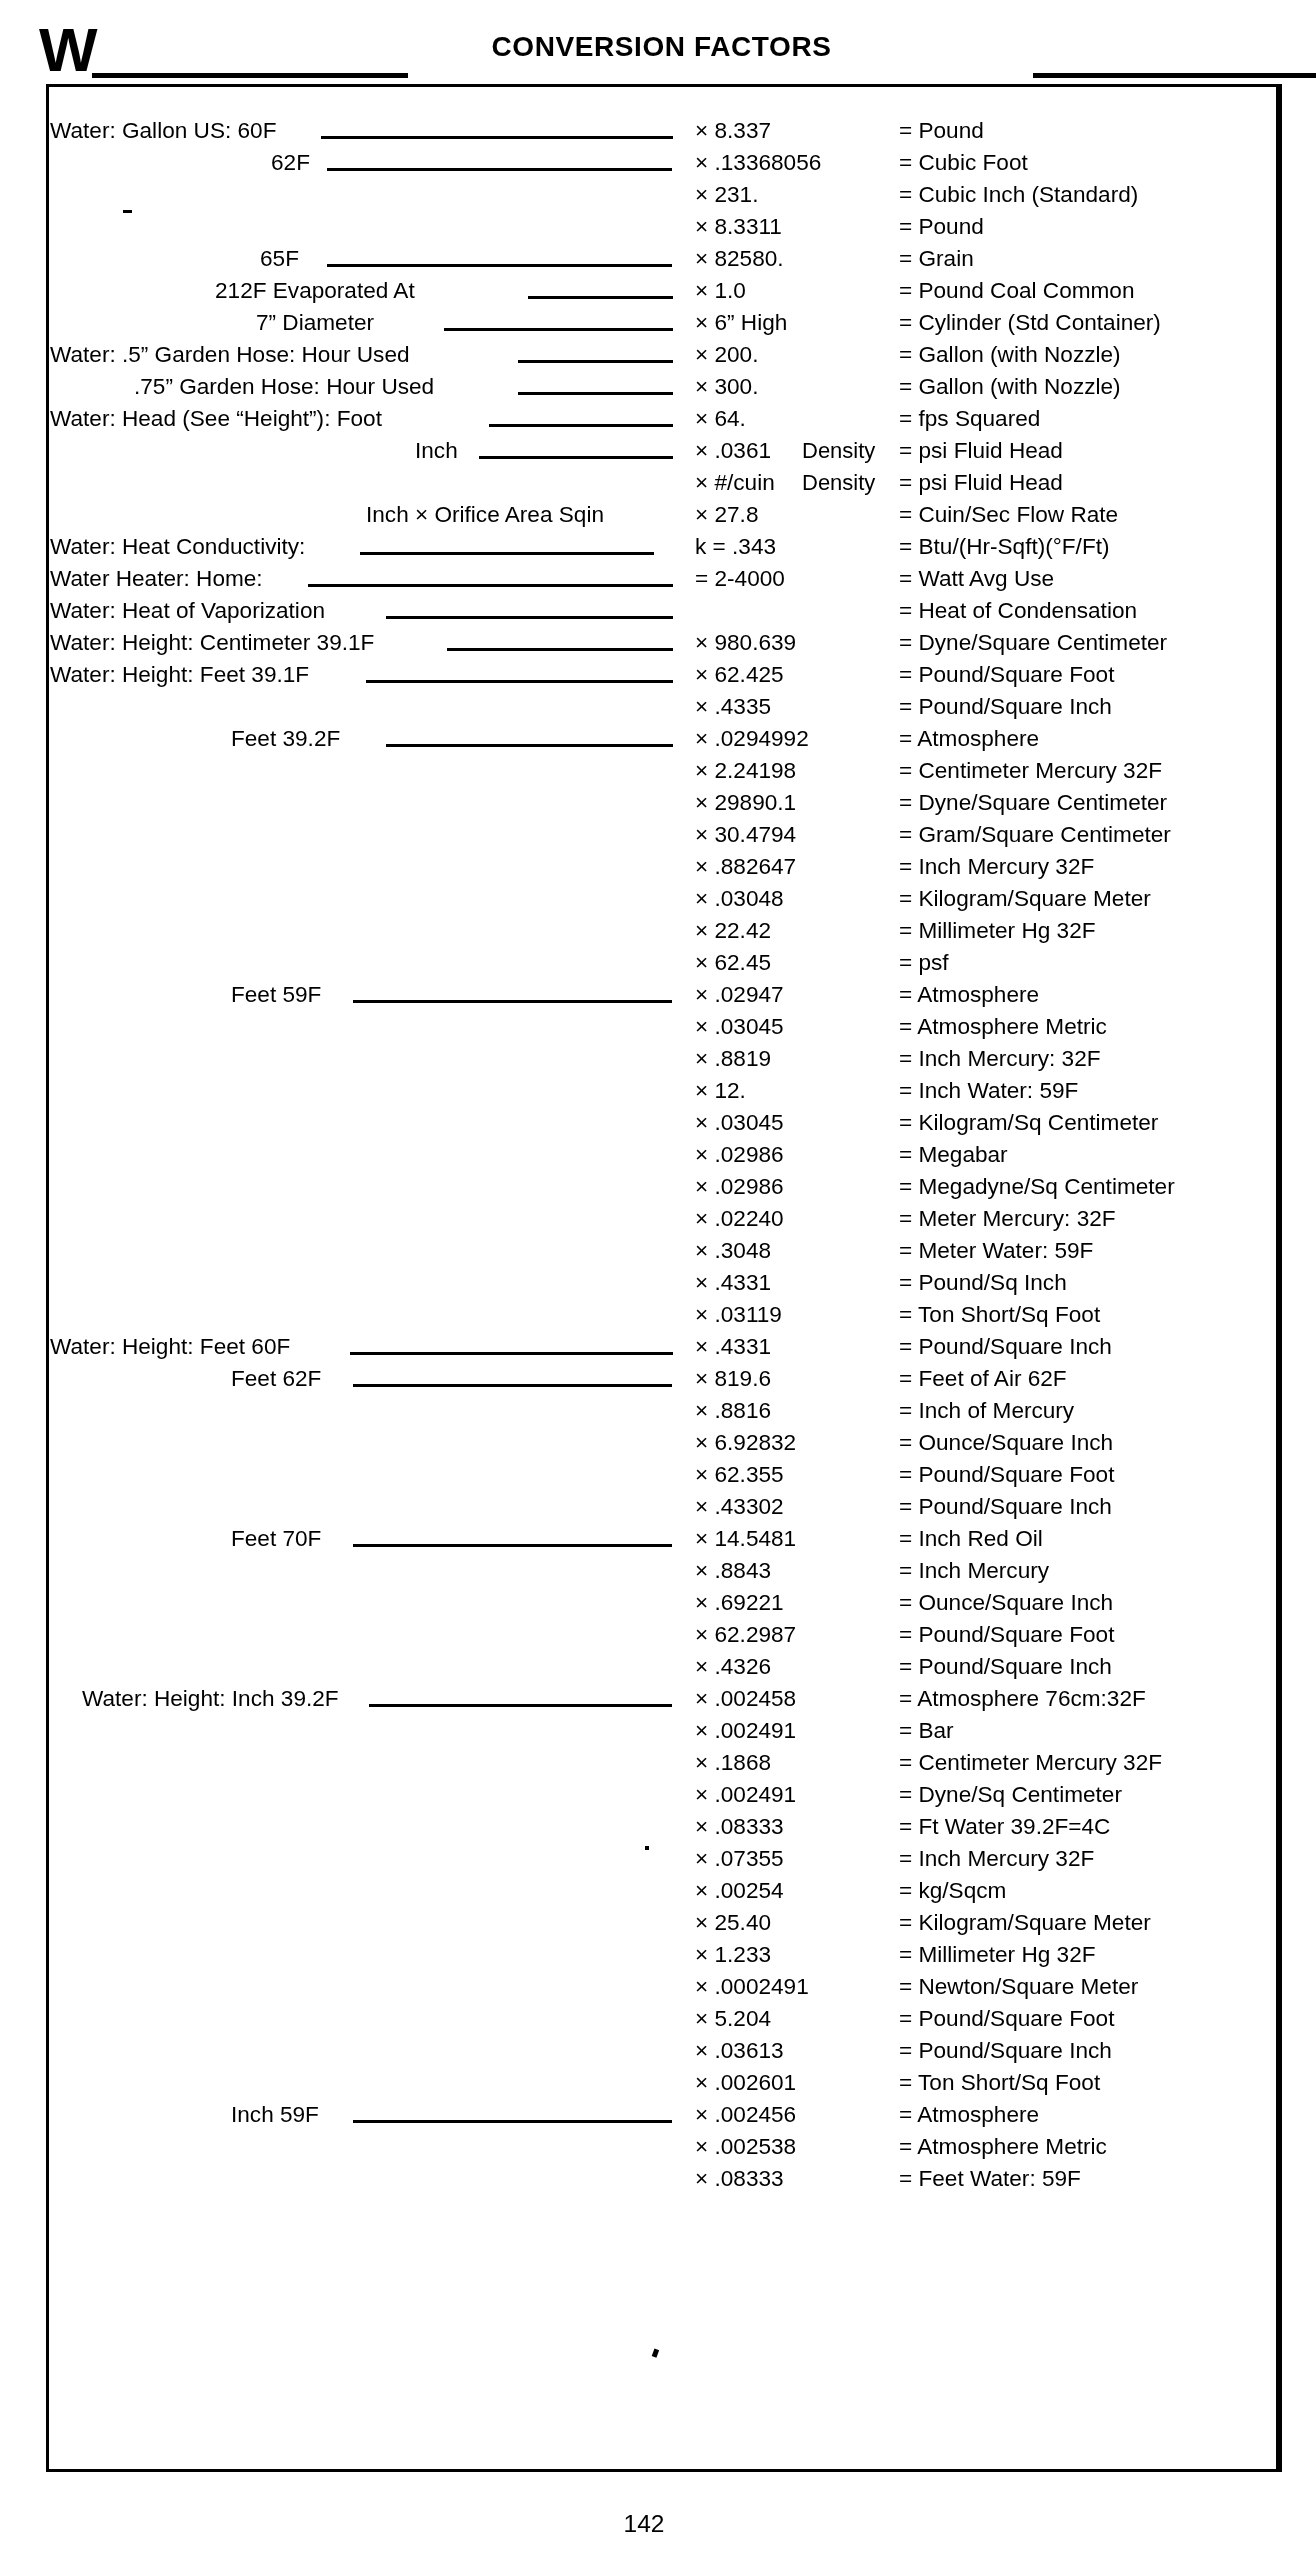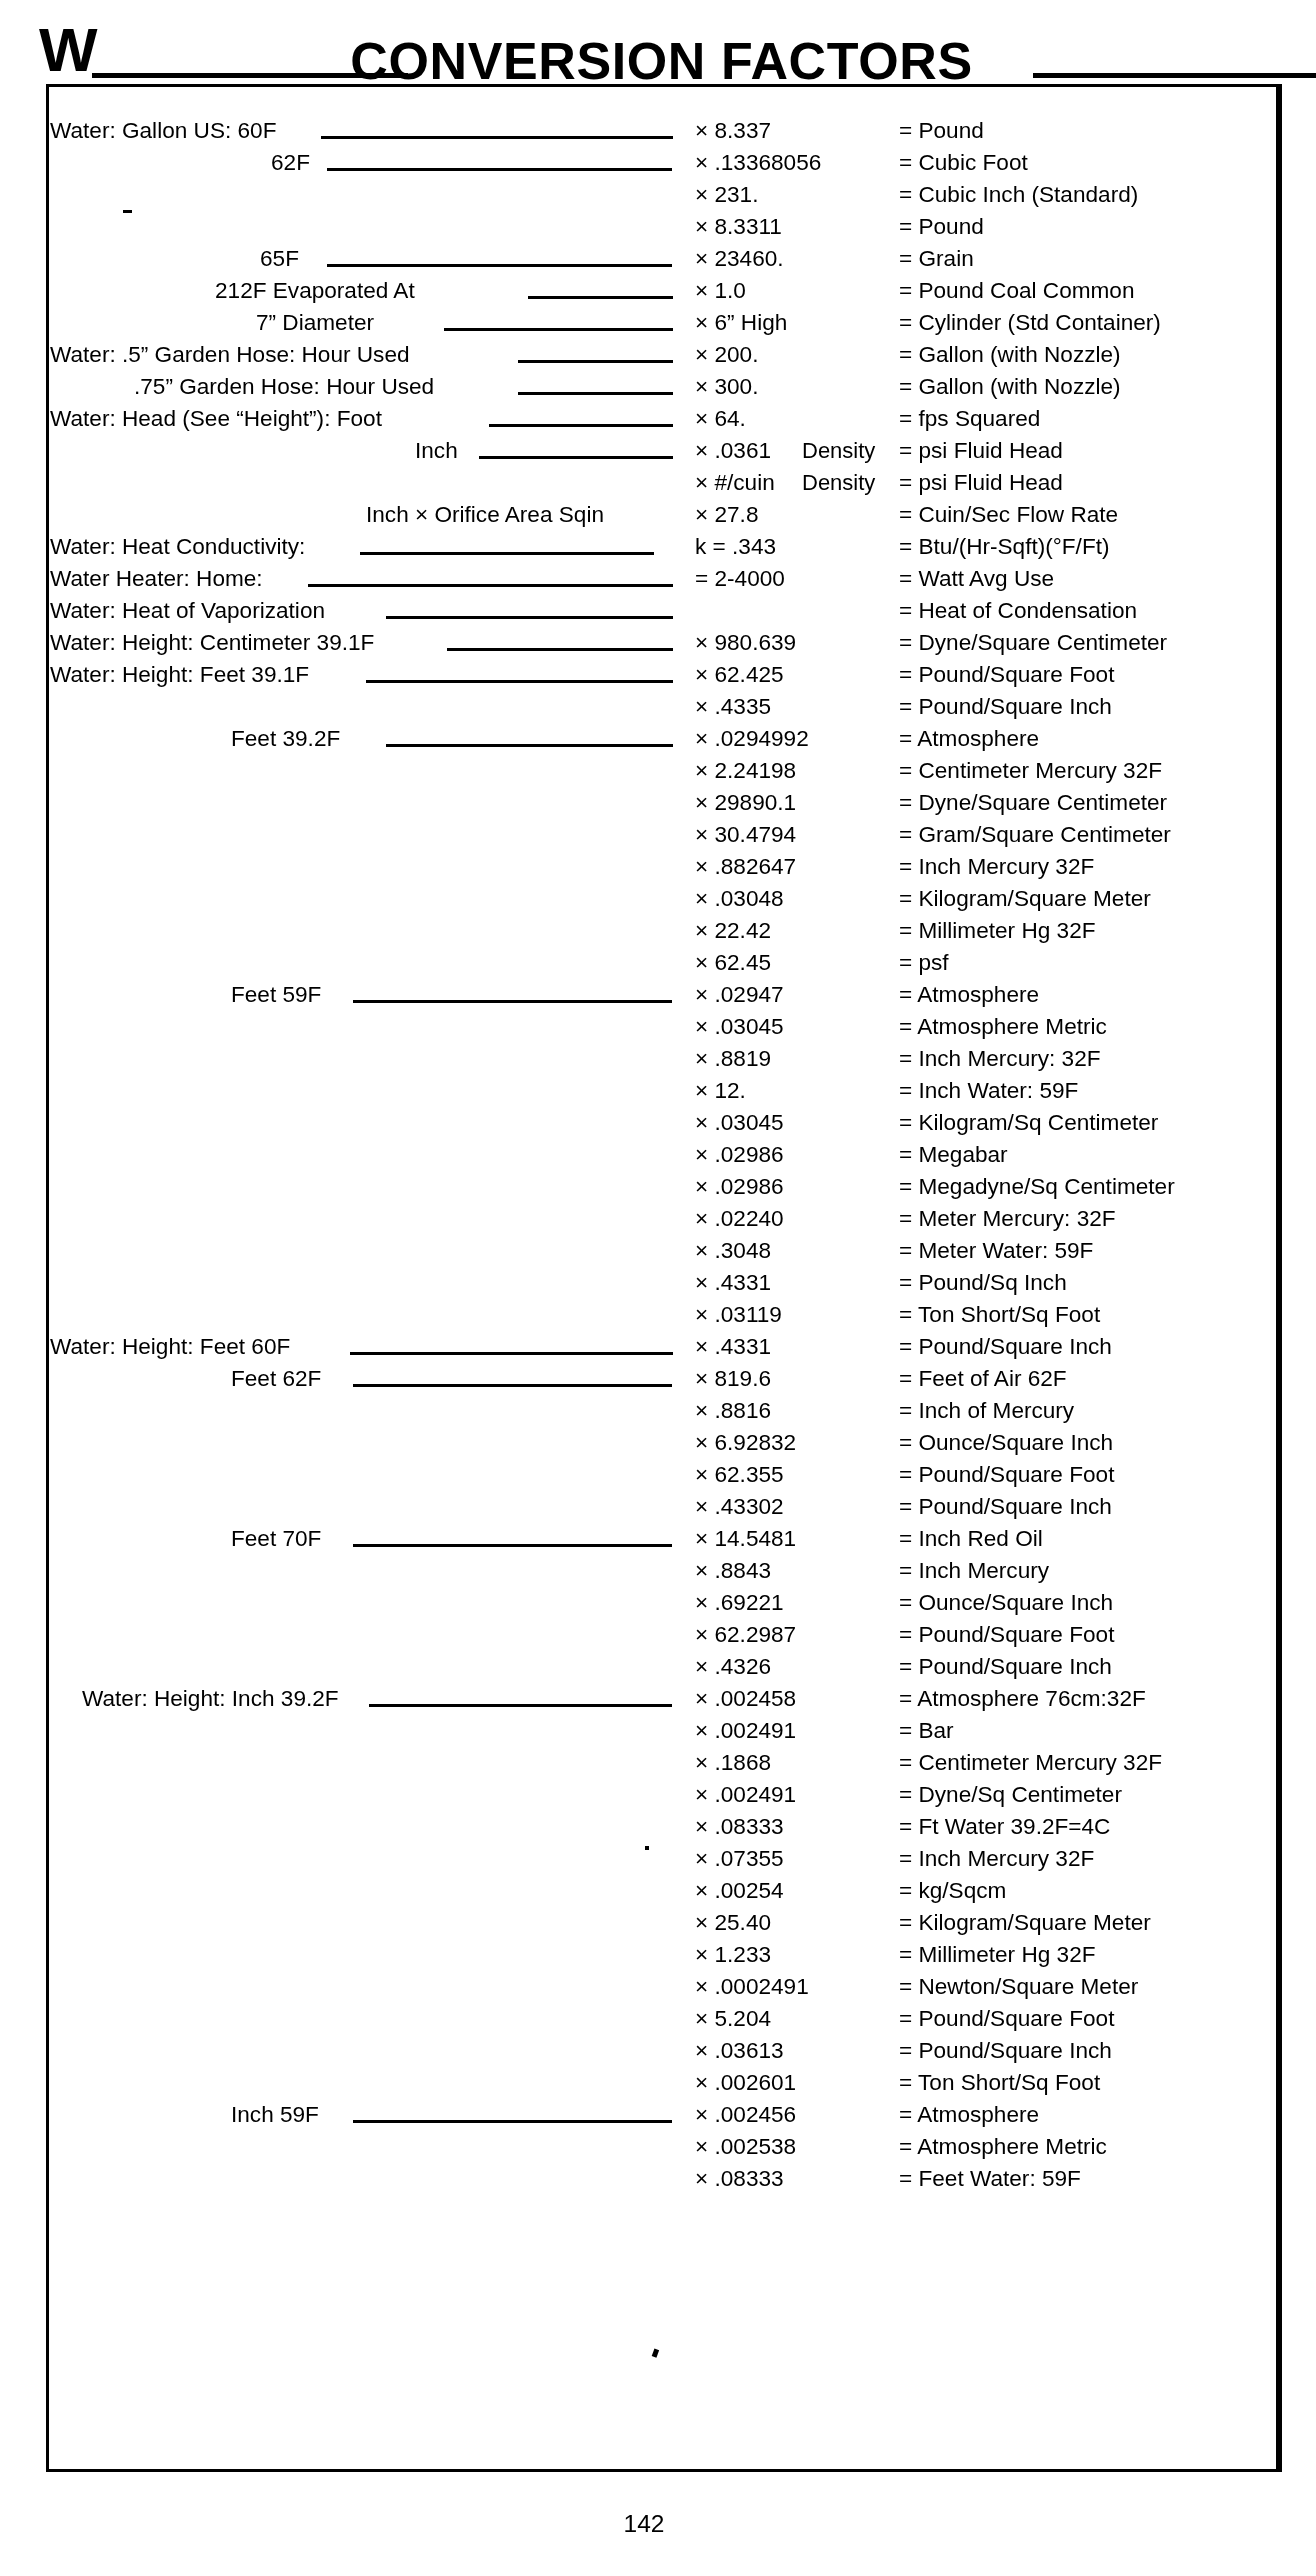--- a/index.html
+++ b/index.html
@@ -40,21 +40,21 @@
     font-family: "Liberation Sans", sans-serif;
     letter-spacing: -1.3px;
     line-height: 1;
   }
   .header-title {
     position: absolute;
     left: 0;
     top: 17px;
     width: 1245px;
     text-align: center;
-    font-size: 52px;
+    font-size: 28px;
     font-weight: bold;
     letter-spacing: 0.6px;
     font-family: "Liberation Sans", sans-serif;
   }
   .header-rule-left {
     position: absolute;
     left: 53px;
     top: 59px;
     width: 316px;
     height: 4.5px;
@@ -192,21 +192,21 @@
       <div class="row">
         <div class="c-label"></div>
         <div class="c-op">× 8.3311</div>
         <div class="c-eq">= Pound</div>
       </div>
       <div class="row">
         <div class="c-label">
           <span class="lbl-text" style="left: 210px;">65F</span>
           <span class="leader" style="left: 277px; width: 345px;"></span>
         </div>
-        <div class="c-op">× 23460.</div>
+        <div class="c-op">× 82580.</div>
         <div class="c-eq">= Grain</div>
       </div>
       <div class="row">
         <div class="c-label">
           <span class="lbl-text" style="left: 165px;">212F Evaporated At</span>
           <span class="leader" style="left: 478px; width: 145px;"></span>
         </div>
         <div class="c-op">× 1.0</div>
         <div class="c-eq">= Pound Coal Common</div>
       </div>

